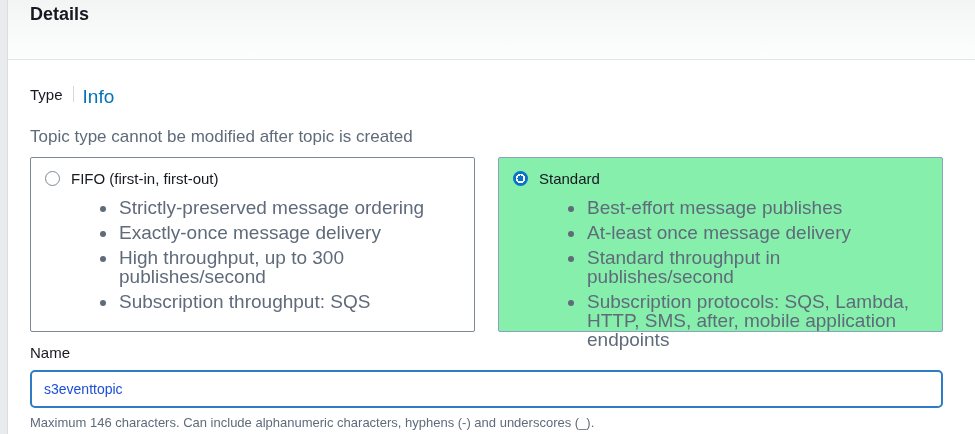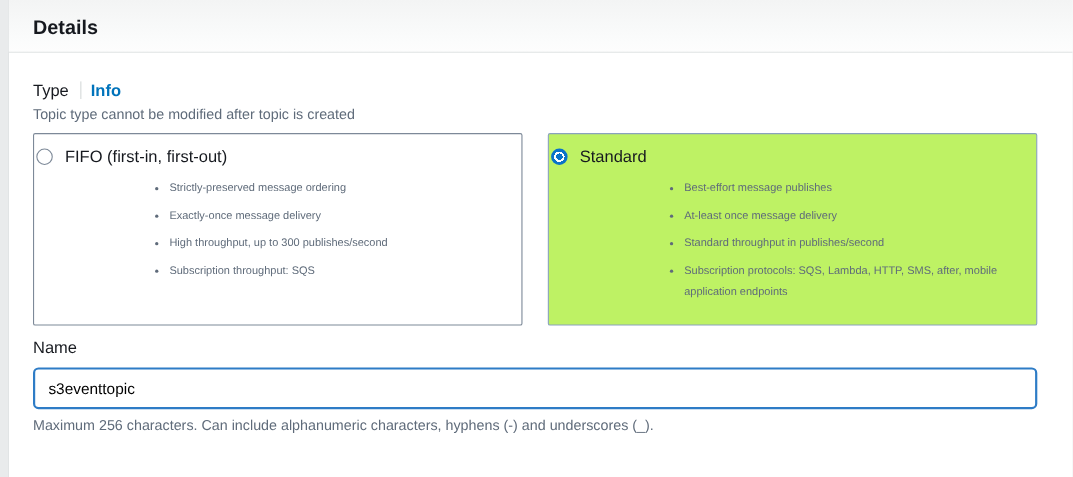--- a/index.html
+++ b/index.html
@@ -15,22 +15,22 @@
     position: absolute;
     left: 7px;
     top: 0;
     right: 0;
     bottom: 0;
     background: #ffffff;
     border-left: 1px solid #dadedf;
   }
   .panel-header {
     box-sizing: border-box;
-    height: 48px;
-    padding: 15px 22px 0 22px;
+    height: 60px;
+    padding: 4px 22px 0 22px;
     background: linear-gradient(180deg, #f3f4f4 0%, #fbfcfc 80%, #fdfdfd 100%);
     border-bottom: 1px solid #e2e5e5;
   }
   .panel-title {
     margin: 0;
     font-size: 18px;
     font-weight: 700;
     color: #16191f;
   }
   .panel-body {
@@ -44,48 +44,48 @@
     font-size: 15px;
     color: #16191f;
   }
   .vline {
     width: 1px;
     height: 16px;
     background: #d5d9d9;
     margin: 0 9px 0 10px;
   }
   .info-link {
-    font-size: 15px;
-    font-weight: 700;
+    font-size: 19px;
+    font-weight: 400;
     color: #0073bb;
     text-decoration: none;
     cursor: pointer;
   }
   .field-desc {
-    margin-top: 5px;
-    font-size: 13px;
+    margin-top: 19px;
+    font-size: 17px;
     color: #5f6b7a;
   }
   .tiles {
     display: flex;
     gap: 23px;
     margin-top: 10px;
   }
   .tile {
     flex: 1;
     box-sizing: border-box;
     height: 175px;
     border: 1px solid #7d8998;
     border-radius: 2px;
     background: #ffffff;
-    padding: 12px 2px;
+    padding: 12px 14px;
     cursor: pointer;
   }
   .tile.selected {
-    background: #bef264;
+    background: #86efac;
     border-color: #8aa2bd;
   }
   .tile-head {
     display: flex;
     align-items: center;
     gap: 11px;
   }
   .radio {
     box-sizing: border-box;
     width: 15px;
@@ -102,43 +102,42 @@
   .tile-title {
     font-size: 15px;
     color: #16191f;
   }
   .tile-bullets {
     margin: 11px 0 0 0;
     padding-left: 73px;
     list-style: disc;
   }
   .tile-bullets li {
-    font-size: 10px;
+    font-size: 19px;
     line-height: 19px;
     color: #5f6b7a;
     margin-bottom: 6px;
     padding-left: 1px;
-    margin-left: 47px;
   }
   .field-name {
     margin-top: 12px;
   }
   .text-input {
     display: block;
     box-sizing: border-box;
     width: 100%;
     height: 38px;
     margin-top: 9px;
     border: 2px solid #2e7cc6;
     border-radius: 5px;
     background: #ffffff;
     padding: 0 12px;
     font-family: "Liberation Sans", sans-serif;
     font-size: 14px;
-    color: #000000;
+    color: #1d4ed8;
     outline: none;
   }
   .constraint {
     margin-top: 7px;
     font-size: 13px;
     color: #5f6b7a;
   }
 </style>
 </head>
 <body>
@@ -186,17 +185,17 @@
             <li>Subscription protocols: SQS, Lambda, HTTP, SMS, after, mobile application endpoints</li>
           </ul>
         </div>
 
       </div>
     </div>
 
     <div class="field-name">
       <div class="field-label">Name</div>
       <input type="text" class="text-input" value="s3eventtopic" style="">
-      <div class="constraint">Maximum 256 characters. Can include alphanumeric characters, hyphens (-) and underscores (_).</div>
+      <div class="constraint">Maximum 146 characters. Can include alphanumeric characters, hyphens (-) and underscores (_).</div>
     </div>
 
   </div>
 </div>
 
 </body></html>

